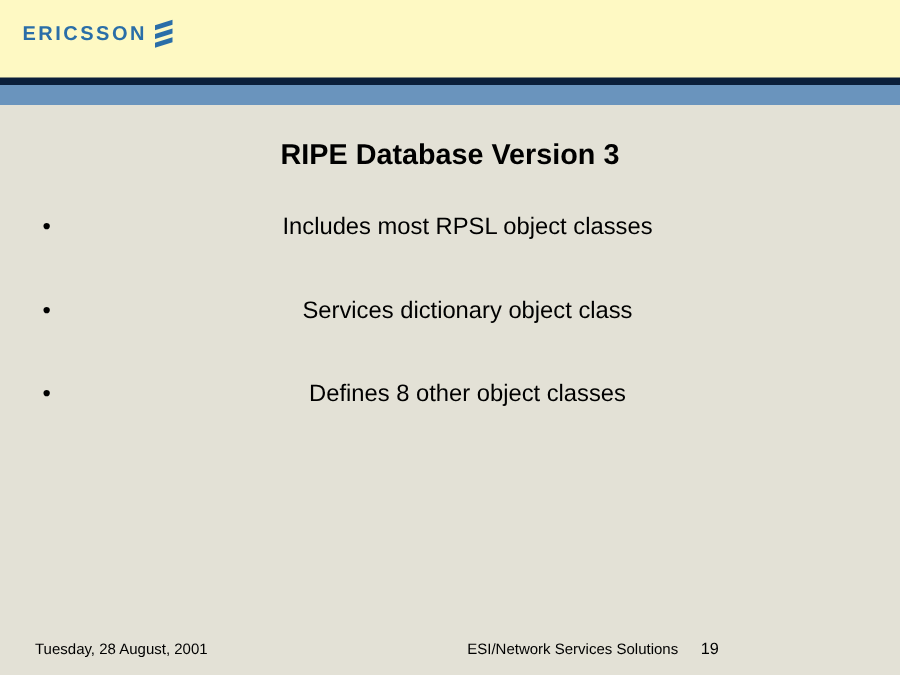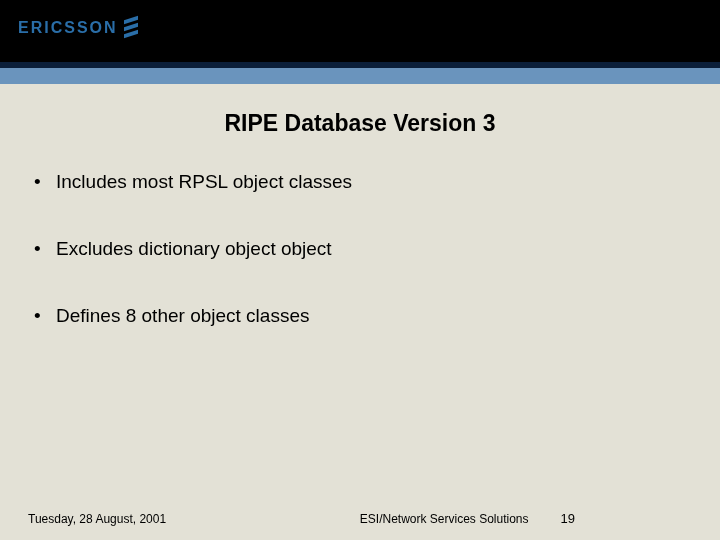--- a/index.html
+++ b/index.html
@@ -6,21 +6,21 @@
   html, body { width: 720px; height: 540px; }
   body {
     font-family: Arial, Helvetica, sans-serif;
     background: #ffffff;
     position: relative;
     overflow: hidden;
   }
   .header {
     width: 100%;
     height: 75px;
-    background: #000000;
+    background: #fef9c3;
     position: relative;
   }
   .logo {
     position: absolute;
     left: 18px;
     top: 18px;
     display: flex;
     align-items: center;
     gap: 6px;
   }
@@ -75,20 +75,21 @@
     text-align: center;
     font-size: 23px;
     font-weight: 700;
     color: #000;
     padding-top: 6px;
     padding-bottom: 34px;
   }
   ul.bullets {
     list-style: none;
     padding-left: 6px;
+    text-align: center;
   }
   ul.bullets li {
     font-size: 19px;
     color: #000;
     margin-bottom: 44px;
     padding-left: 22px;
     position: relative;
     line-height: 1.2;
   }
   ul.bullets li::before {
@@ -107,21 +108,21 @@
     padding: 0 20px 0 28px;
     display: flex;
     align-items: baseline;
     justify-content: space-between;
     font-size: 12px;
     color: #000;
   }
   .footer-right {
     display: flex;
     align-items: center;
-    gap: 32px;
+    gap: 18px;
   }
   .page-num { font-size: 13px; }
 </style>
 </head>
 <body>
 
 <div class="header">
   <div class="logo">
     <span class="logo-text">ERICSSON</span>
     <span class="logo-mark">
@@ -131,21 +132,21 @@
     </span>
   </div>
 </div>
 <div class="divider-dark"></div>
 <div class="divider-blue"></div>
 
 <div class="content">
   <div class="title">RIPE Database Version 3</div>
   <ul class="bullets">
     <li>Includes most RPSL object classes</li>
-    <li>Excludes dictionary object object</li>
+    <li>Services dictionary object class</li>
     <li>Defines 8 other object classes</li>
   </ul>
 </div>
 
 <div class="footer">
   <span>Tuesday, 28 August, 2001</span>
   <span class="footer-right">
     <span>ESI/Network Services Solutions</span>
     <span class="page-num">19</span>
   </span>

